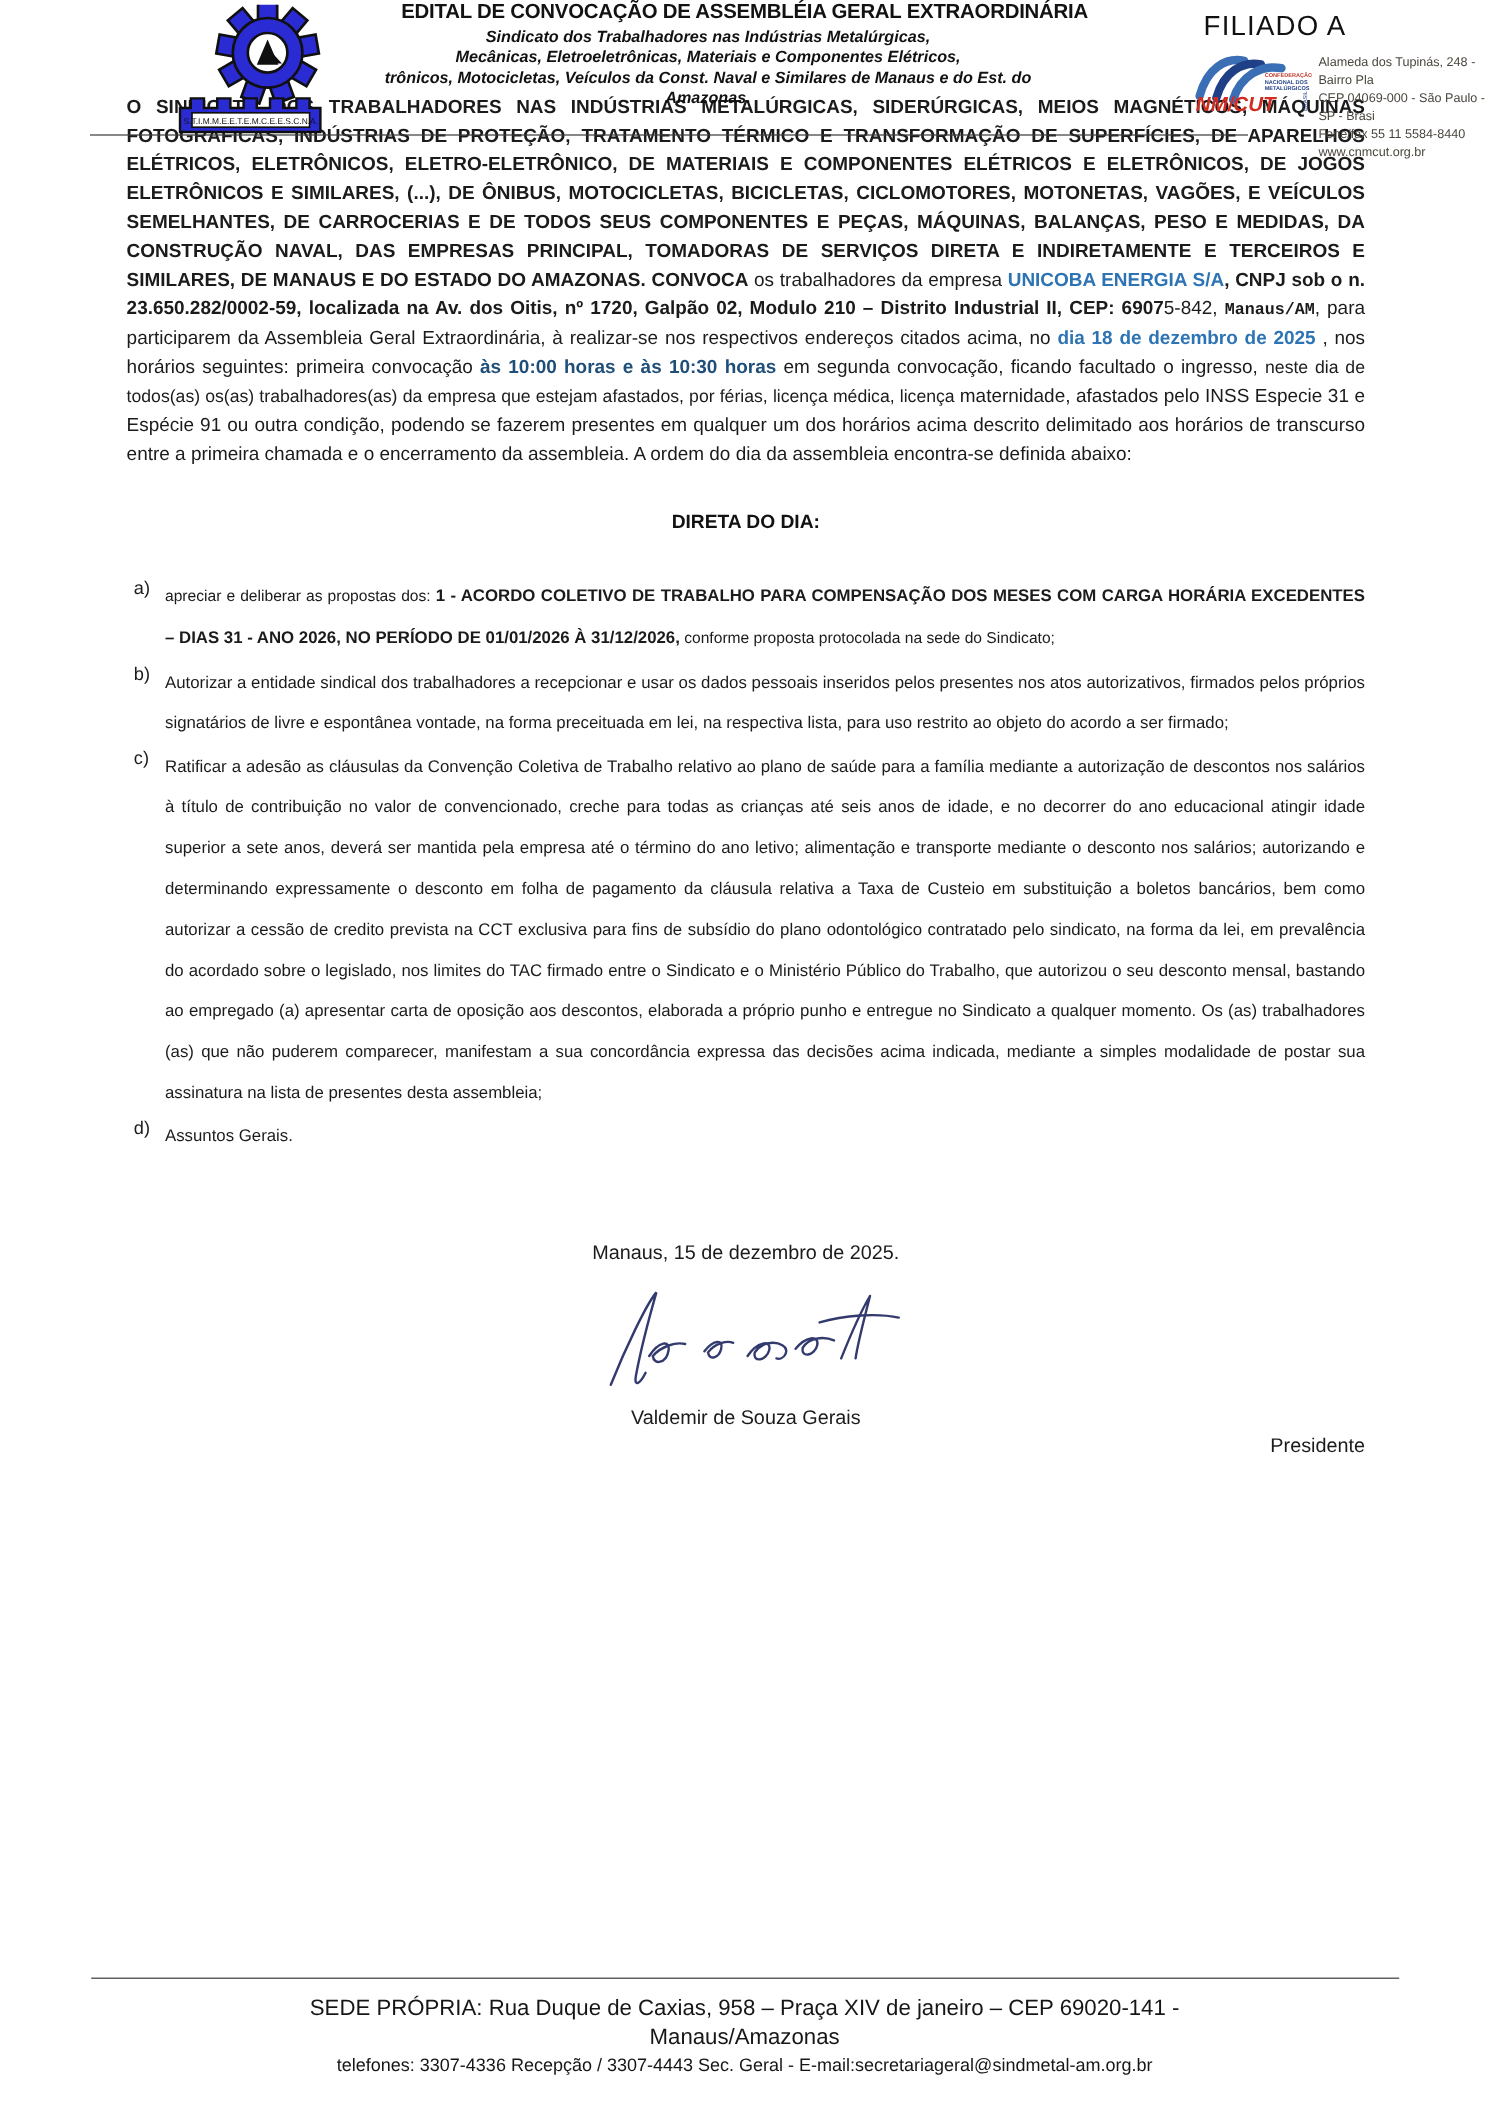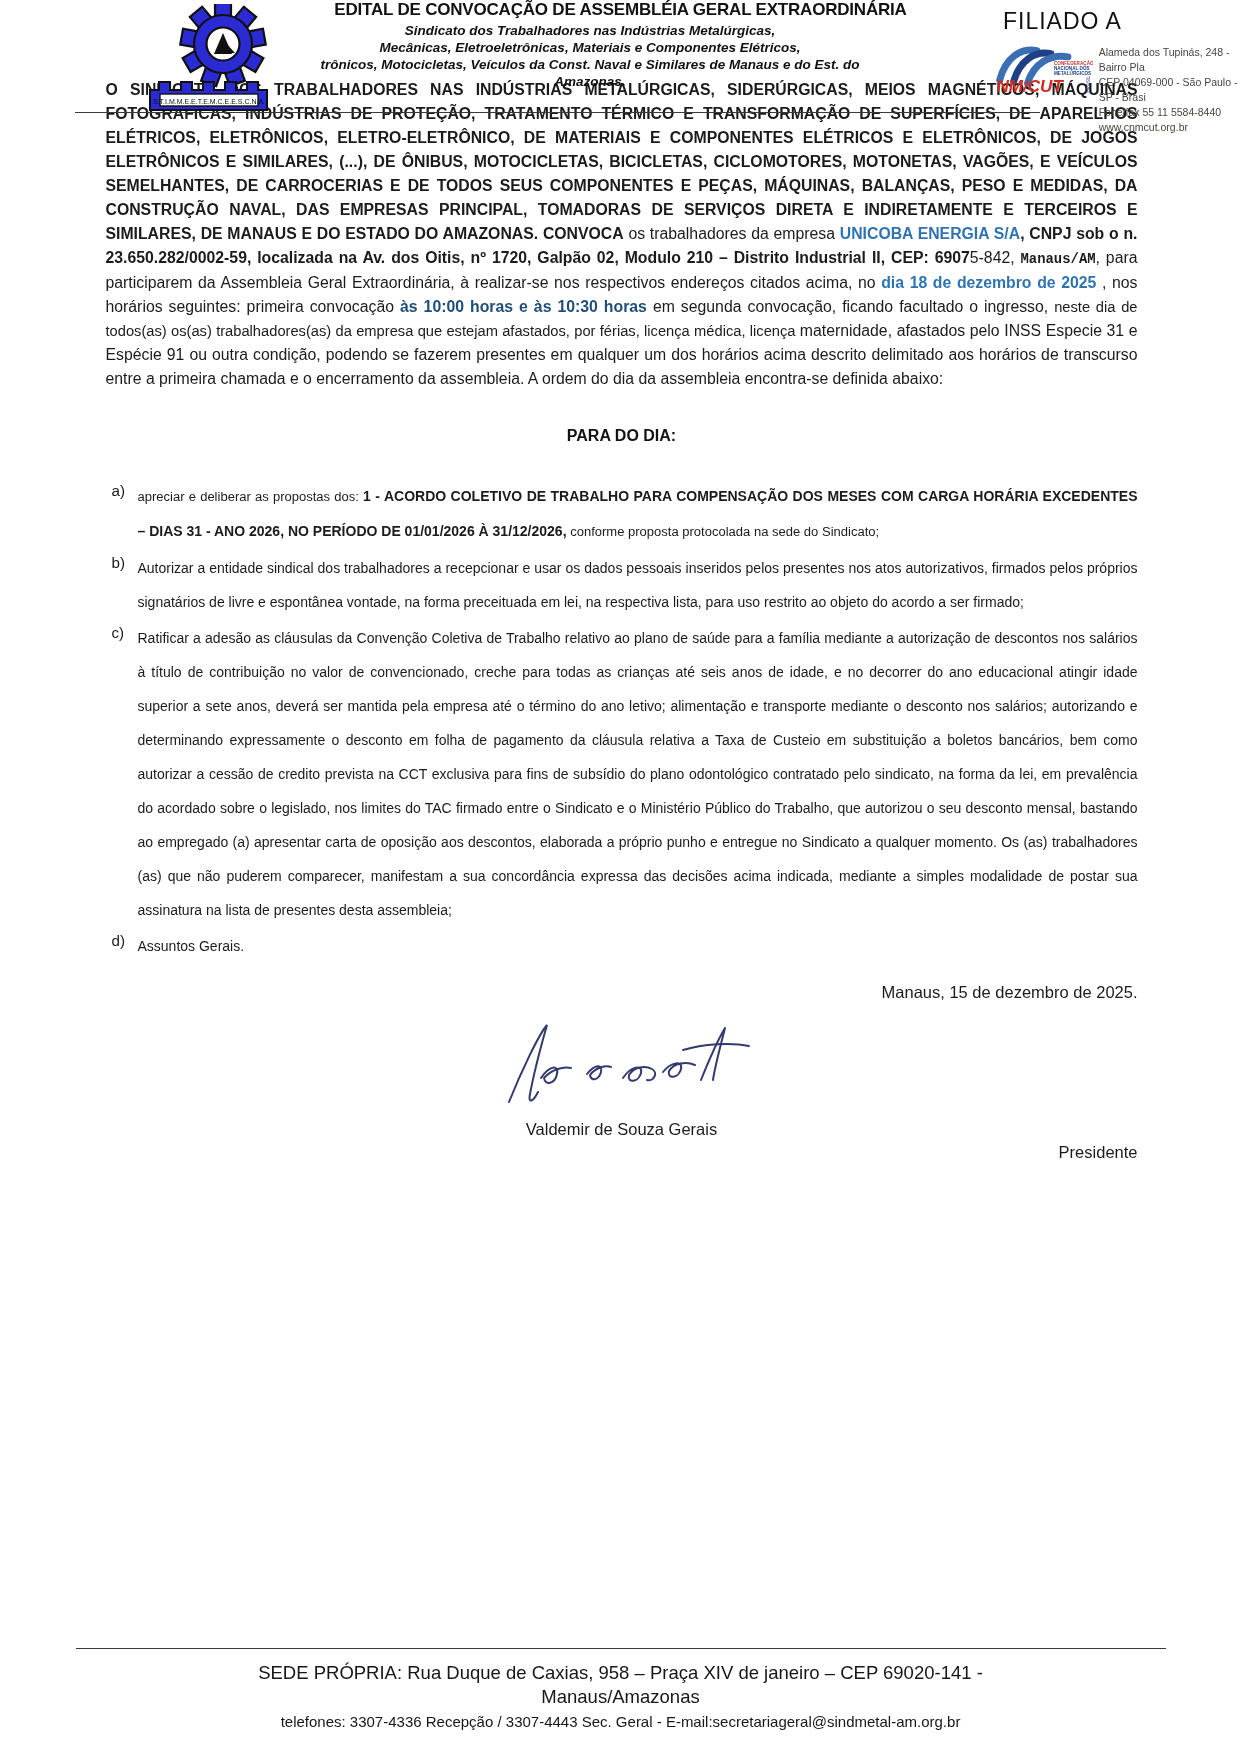--- a/index.html
+++ b/index.html
@@ -48,21 +48,21 @@
     font-size:16px;font-weight:bold;color:#121212;
   }
   .agenda{margin-top:34px;}
   .agenda-item{display:flex;margin:0 0 2px 6px;}
   .agenda-item .marker{
     flex:0 0 26px;font-size:15.2px;line-height:23.5px;color:#1b1b1b;
   }
   .agenda-item .itext{
     flex:1;font-size:14px;line-height:34px;text-align:justify;color:#1b1b1b;
   }
-  .dateline{margin:20px 0 0 0;text-align:right;font-size:16.5px;color:#1b1b1b;}
+  .dateline{margin:72px 0 0 0;text-align:center;font-size:16.5px;color:#1b1b1b;}
   
   .sig-block{margin-top:18px;text-align:center;}
   .sig-svg{display:inline-block;}
   .sig-name{margin-top:2px;text-align:center;font-size:16.5px;line-height:23px;color:#1b1b1b;}
   .sig-role{text-align:right;font-size:16.5px;line-height:23px;color:#1b1b1b;}
   
   .footer{position:absolute;left:0;bottom:22px;width:100%;}
   .footer-rule{margin:0 auto 12px auto;width:1090px;border-top:1.6px solid #3a3a3a;}
   .f1,.f2{text-align:center;font-size:18.5px;line-height:24px;color:#161616;}
   .f3{text-align:center;font-size:15px;line-height:22px;color:#161616;margin-top:2px;}
@@ -130,21 +130,21 @@
   </div>
 
   <div class="header-rule"></div>
 
   <h1 class="doc-title">EDITAL DE CONVOCAÇÃO DE ASSEMBLÉIA GERAL EXTRAORDINÁRIA</h1>
 
   <div class="content">
 
     <p class="body-par"><span class="run-b">O SINDICATO DOS TRABALHADORES NAS INDÚSTRIAS METALÚRGICAS, SIDERÚRGICAS, MEIOS MAGNÉTICOS, MÁQUINAS FOTOGRÁFICAS, INDÚSTRIAS DE PROTEÇÃO, TRATAMENTO TÉRMICO E TRANSFORMAÇÃO DE SUPERFÍCIES, DE APARELHOS ELÉTRICOS, ELETRÔNICOS, ELETRO-ELETRÔNICO, DE MATERIAIS E COMPONENTES ELÉTRICOS E ELETRÔNICOS, DE JOGOS ELETRÔNICOS E SIMILARES, (...), DE ÔNIBUS, MOTOCICLETAS, BICICLETAS, CICLOMOTORES, MOTONETAS, VAGÕES, E VEÍCULOS SEMELHANTES, DE CARROCERIAS E DE TODOS SEUS COMPONENTES E PEÇAS, MÁQUINAS, BALANÇAS, PESO E MEDIDAS, DA CONSTRUÇÃO NAVAL, DAS EMPRESAS PRINCIPAL, TOMADORAS DE SERVIÇOS DIRETA E INDIRETAMENTE E TERCEIROS E SIMILARES, DE MANAUS E DO ESTADO DO AMAZONAS. CONVOCA</span><span class="run-r"> os trabalhadores da empresa </span><span class="run-ub">UNICOBA ENERGIA S/A</span><span class="run-b">, CNPJ sob o n. 23.650.282/0002-59, localizada na Av. dos Oitis, nº 1720, Galpão 02, Modulo 210 – Distrito Industrial II, CEP: 6907</span><span class="run-r">5-842, </span><span class="run-bs">Manaus/AM</span><span class="run-r">, para participarem da Assembleia Geral Extraordinária, à realizar-se nos respectivos endereços citados acima, no </span><span class="run-ub">dia 18 de dezembro de 2025</span><span class="run-r"> , nos horários seguintes: primeira convocação </span><span class="run-nb">às 10:00  horas e às 10:30 horas</span><span class="run-r"> em segunda convocação, ficando facultado o ingresso, </span><span class="run-rs">neste dia de todos(as) os(as) trabalhadores(as) da empresa que estejam afastados, por férias, licença médica, licença </span><span class="run-r">maternidade, afastados pelo INSS Especie 31 e Espécie 91 ou outra condição, podendo se fazerem presentes em qualquer um dos horários acima descrito delimitado aos horários de transcurso entre a primeira chamada e o encerramento da assembleia. A ordem do dia da assembleia encontra-se definida abaixo:</span></p>
 
-    <h2 class="order-heading">PARA DO DIA:</h2>
+    <h2 class="order-heading">DIRETA DO DIA:</h2>
 
     <div class="agenda">
       <div class="agenda-item">
         <span class="marker">a)</span>
         <span class="itext"><span class="run-rs">apreciar e deliberar as propostas dos: </span><span class="run-b">1 - ACORDO COLETIVO DE TRABALHO PARA COMPENSAÇÃO DOS MESES COM CARGA HORÁRIA EXCEDENTES – DIAS 31 - ANO 2026, NO PERÍODO DE 01/01/2026 À 31/12/2026,</span><span class="run-rs"> conforme proposta  protocolada na sede do Sindicato;</span></span>
       </div>
       <div class="agenda-item">
         <span class="marker">b)</span>
         <span class="itext"><span class="run-r">Autorizar a entidade sindical dos trabalhadores a recepcionar e usar os dados pessoais inseridos pelos presentes nos atos autorizativos, firmados pelos próprios signatários de livre e espontânea vontade, na forma preceituada em lei, na respectiva lista, para uso restrito ao objeto do acordo a ser firmado;</span></span>
       </div>

